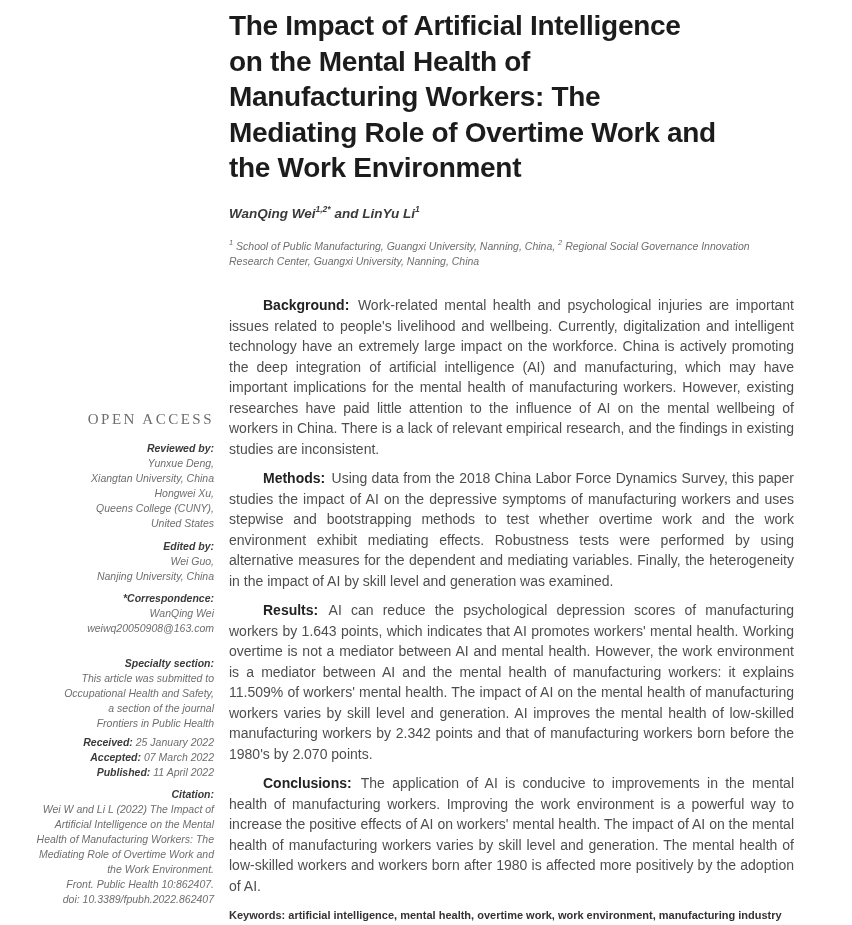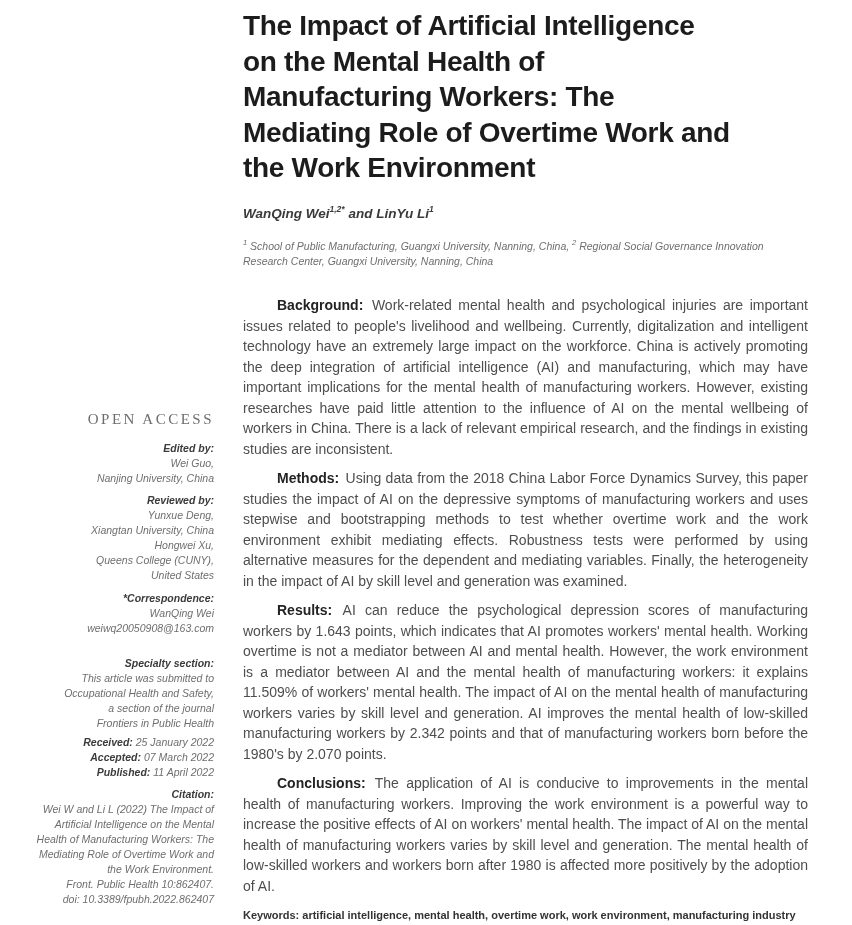--- a/index.html
+++ b/index.html
@@ -36,21 +36,21 @@
   .sb-block.gap-md { margin-bottom: 8px; }
   .sb-block.gap-lg { margin-bottom: 20px; }
   .sb-block.gap-xs { margin-bottom: 4px; }
   .sb-label { font-weight: bold; color: #3b3b3b; }
   .sb-line { white-space: nowrap; }
   .sb-email { color: #6e6e6e; text-decoration: none; }
 
   
   .main {
     position: absolute;
-    left: 243px;
+    left: 229px;
     top: 0;
     width: 565px;
   }
   .title {
     margin-top: 8px;
     font-size: 28px;
     font-weight: bold;
     color: #1c1c1c;
     line-height: 35.5px;
     letter-spacing: -0.3px;
@@ -91,33 +91,33 @@
 </style>
 </head>
 <body>
 
 <div class="page">
 
   <aside class="sidebar">
 
     <div class="open-access">OPEN ACCESS</div>
 
-    <div class="sb-block">
-      <div class="sb-label">Edited by:</div>
-      <div class="sb-line">Wei Guo,</div>
-      <div class="sb-line">Nanjing University, China</div>
-    </div>
-
     <div class="sb-block gap-md">
       <div class="sb-label">Reviewed by:</div>
       <div class="sb-line">Yunxue Deng,</div>
       <div class="sb-line">Xiangtan University, China</div>
       <div class="sb-line">Hongwei Xu,</div>
       <div class="sb-line">Queens College (CUNY),</div>
       <div class="sb-line">United States</div>
+    </div>
+
+    <div class="sb-block">
+      <div class="sb-label">Edited by:</div>
+      <div class="sb-line">Wei Guo,</div>
+      <div class="sb-line">Nanjing University, China</div>
     </div>
 
     <div class="sb-block gap-lg">
       <div class="sb-label">*Correspondence:</div>
       <div class="sb-line">WanQing Wei</div>
       <div class="sb-line"><a href="#" class="sb-email">weiwq20050908@163.com</a></div>
     </div>
 
     <div class="sb-block gap-xs">
       <div class="sb-label">Specialty section:</div>

